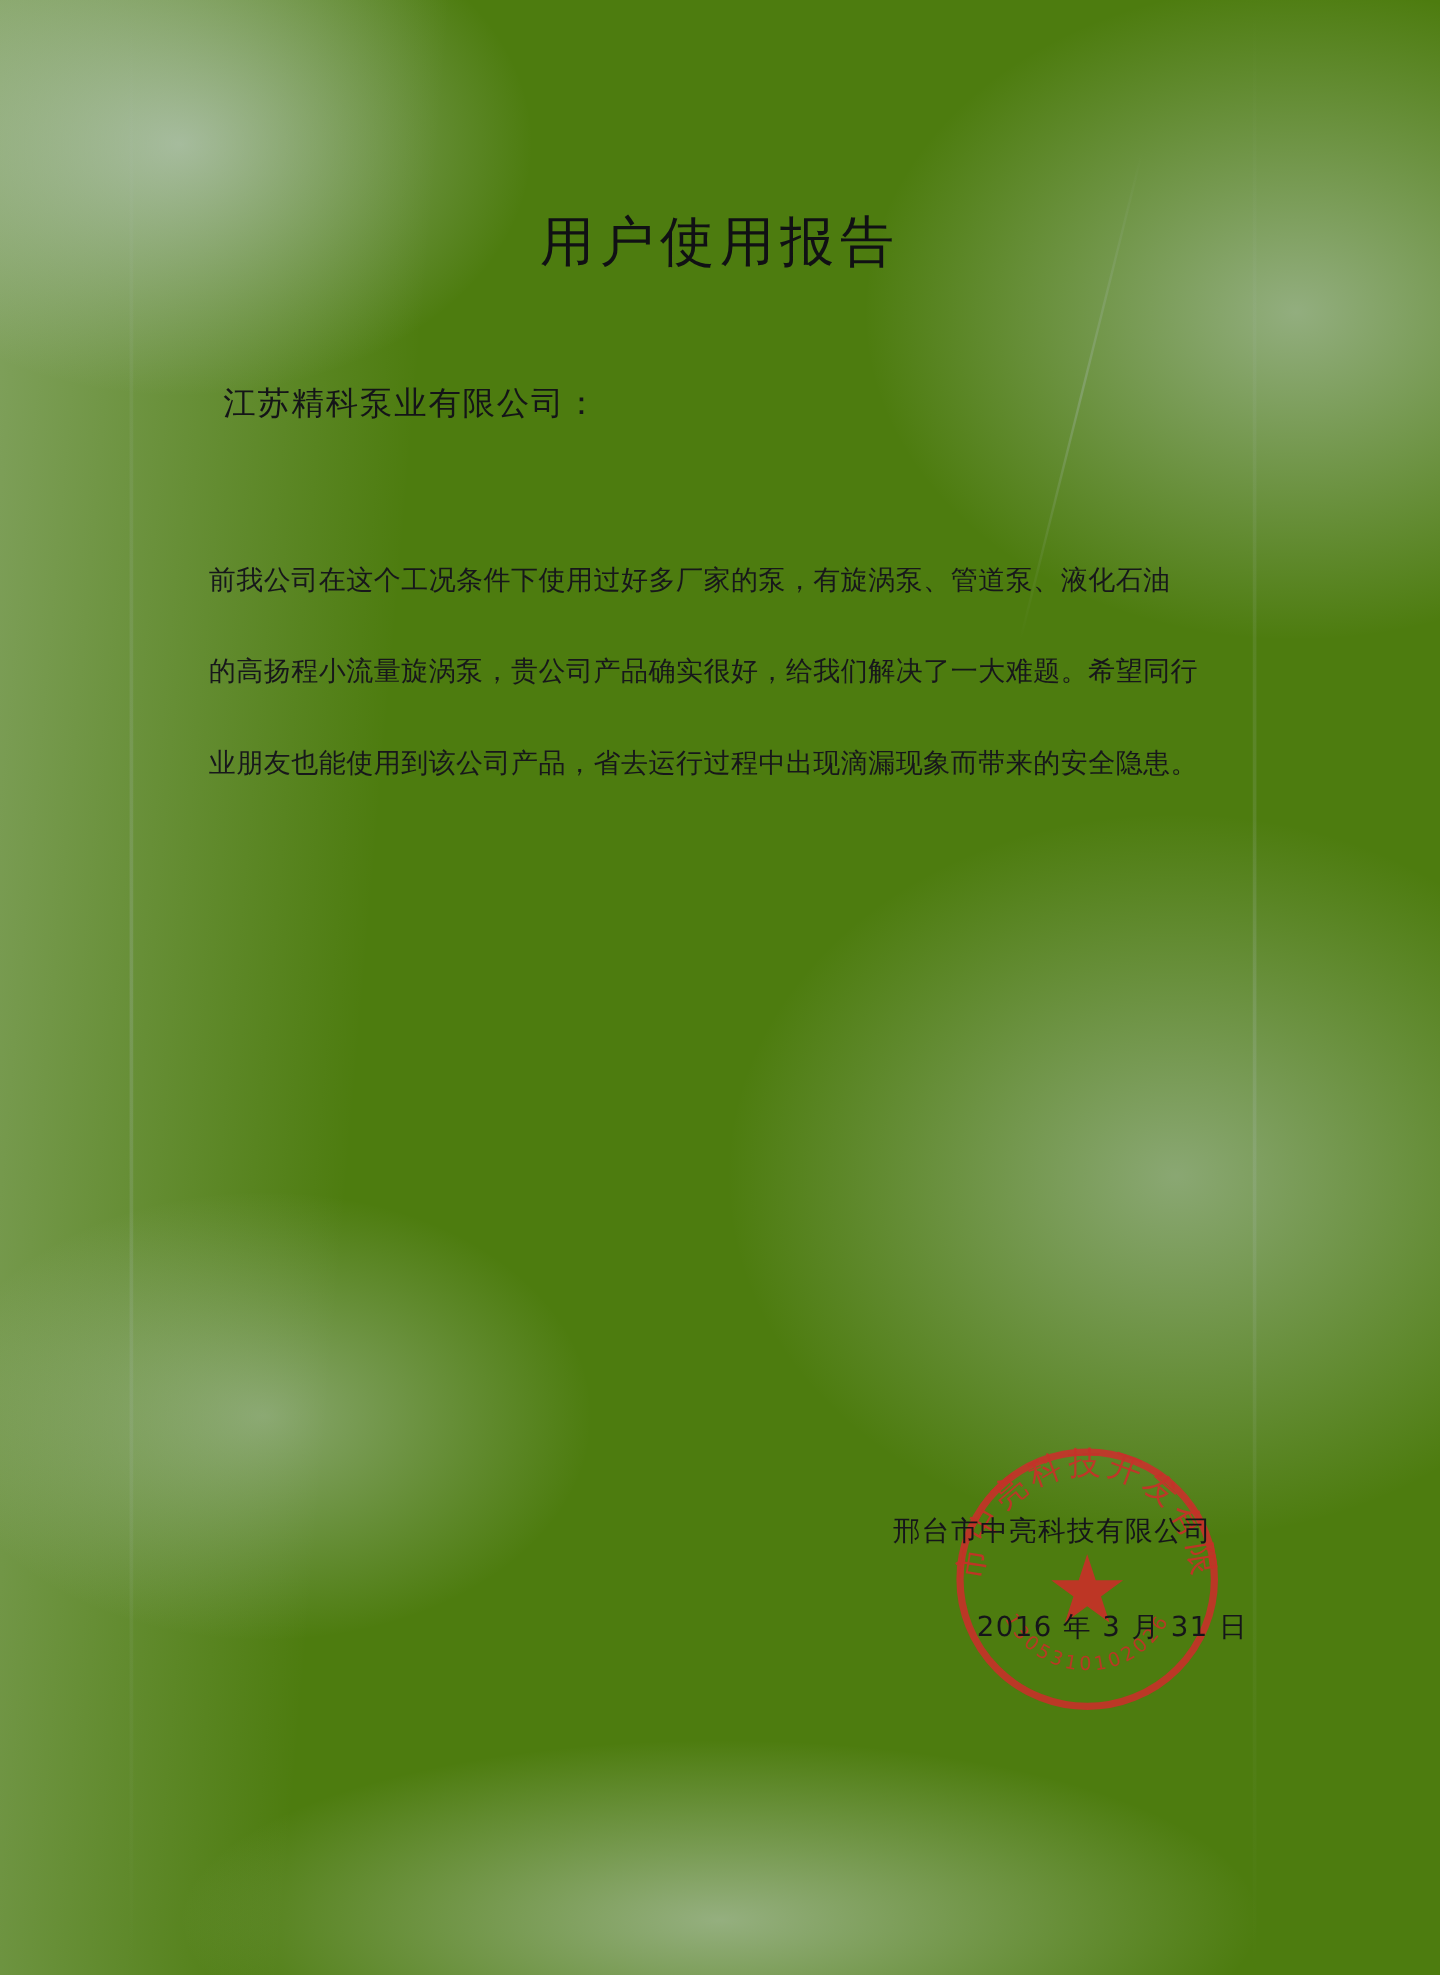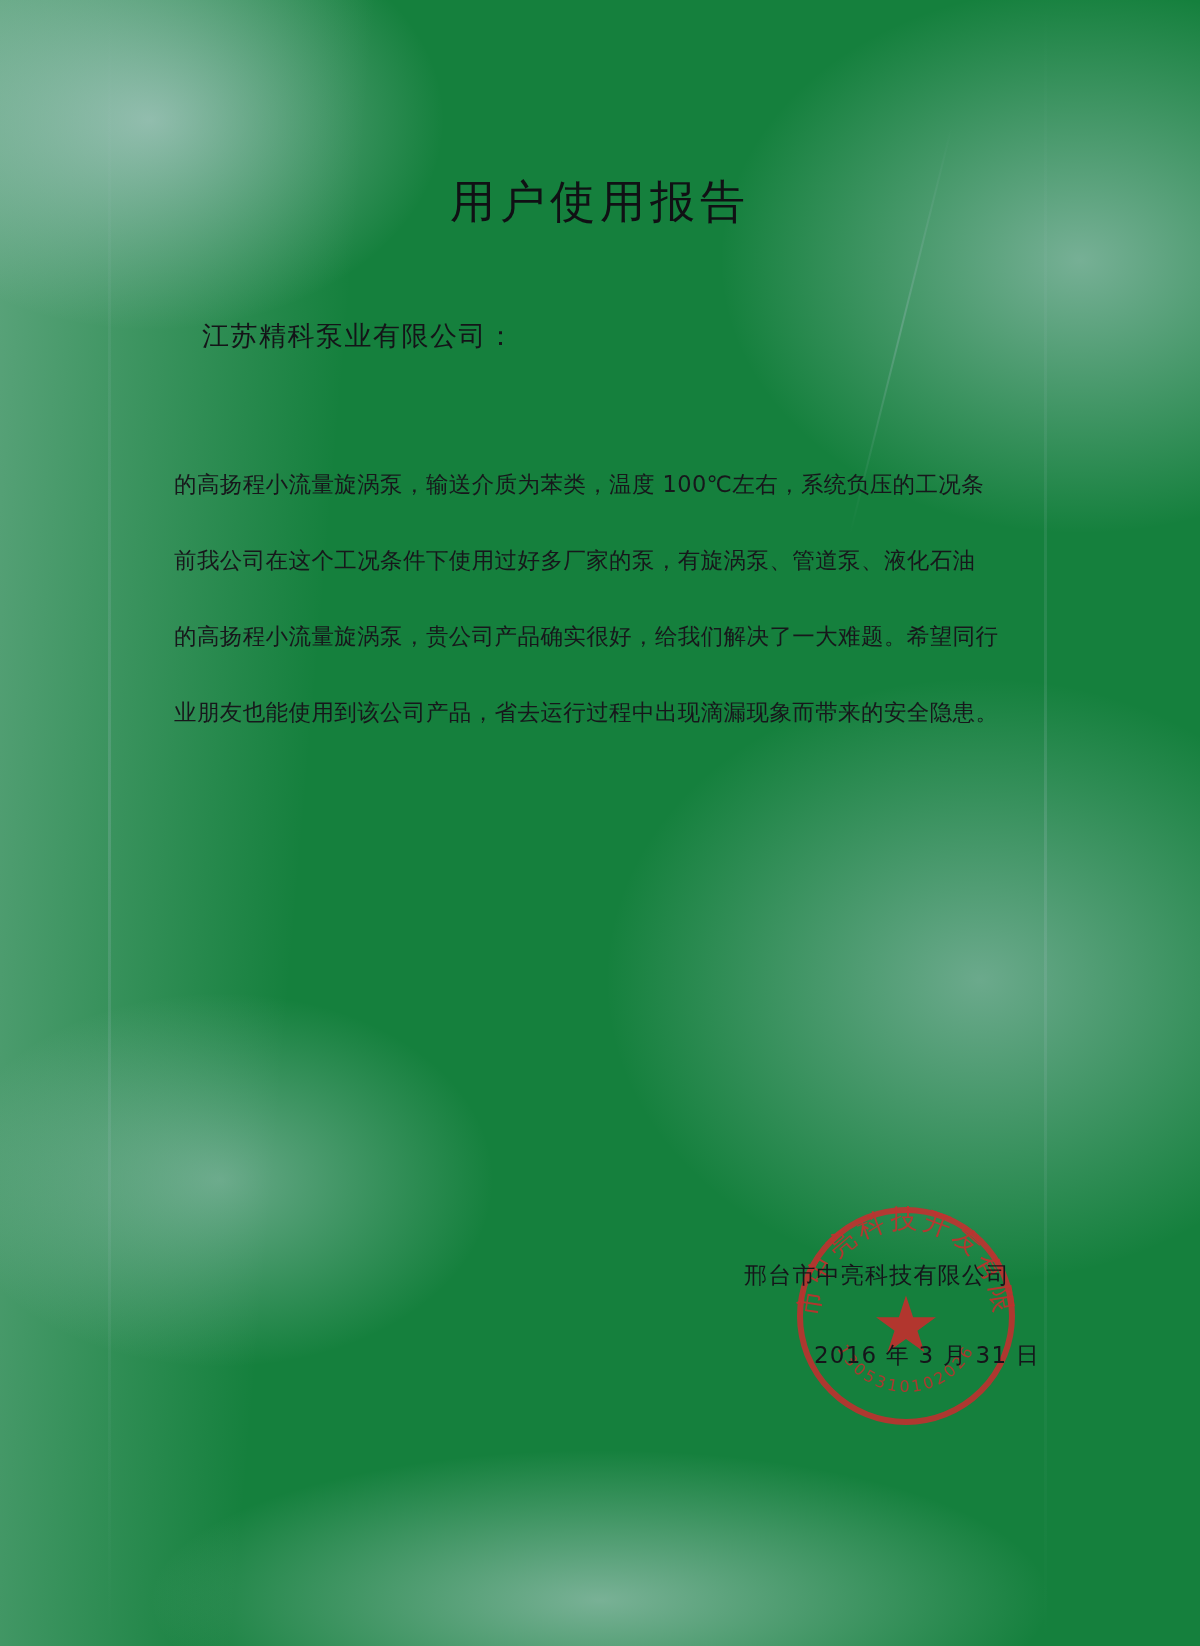--- a/index.html
+++ b/index.html
@@ -4,21 +4,21 @@
 <style>
   html, body {
     margin: 0;
     padding: 0;
     background: #ffffff;
   }
   .page {
     position: relative;
     width: 1200px;
     height: 1646px;
-    background: #15803d;
+    background: #4d7c0f;
     overflow: hidden;
     font-family: "Liberation Sans", "DejaVu Sans", sans-serif;
     color: #16161a;
   }
 
   
   .scan-tint {
     position: absolute;
     inset: 0;
     pointer-events: none;
@@ -50,21 +50,20 @@
   }
 
   .salutation {
     position: absolute;
     top: 318px;
     left: 186px;
     font-size: 27px;
     letter-spacing: 1.5px;
     color: #141418;
     font-family: "DejaVu Serif", "Liberation Serif", serif;
-    margin-left: 16px;
   }
 
   .body-block {
     position: absolute;
     top: 446px;
     left: 174px;
     width: 856px;
   }
   .body-line {
     font-size: 22.5px;
@@ -119,21 +118,20 @@
   <div class="scan-tint"></div>
   <div class="crease" style="left:108px; top:0; width:3px; height:1646px; opacity:.35;"></div>
   <div class="crease" style="left:900px; top:120px; width:2px; height:420px; transform:rotate(14deg); opacity:.45;"></div>
   <div class="crease" style="left:1044px; top:0; width:3px; height:1646px; opacity:.3;"></div>
 
   <div class="title">用户使用报告</div>
 
   <div class="salutation">江苏精科泵业有限公司：</div>
 
   <div class="body-block">
-    <div class="body-line">的高扬程小流量旋涡泵，输送介质为苯类，温度 100℃左右，系统负压的工况条</div>
     <div class="body-line">前我公司在这个工况条件下使用过好多厂家的泵，有旋涡泵、管道泵、液化石油</div>
     <div class="body-line">的高扬程小流量旋涡泵，贵公司产品确实很好，给我们解决了一大难题。希望同行</div>
     <div class="body-line">业朋友也能使用到该公司产品，省去运行过程中出现滴漏现象而带来的安全隐患。</div>
   </div>
 
   <div class="seal">
     <svg viewBox="0 0 232 232" xmlns="http://www.w3.org/2000/svg" aria-hidden="true">
       <defs>
         <path id="sealArc" d="M 28,116 A 88,88 0 1 1 204,116" fill="none"></path>
         <path id="sealArcBottom" d="M 40,116 A 76,76 0 1 0 192,116" fill="none"></path>

